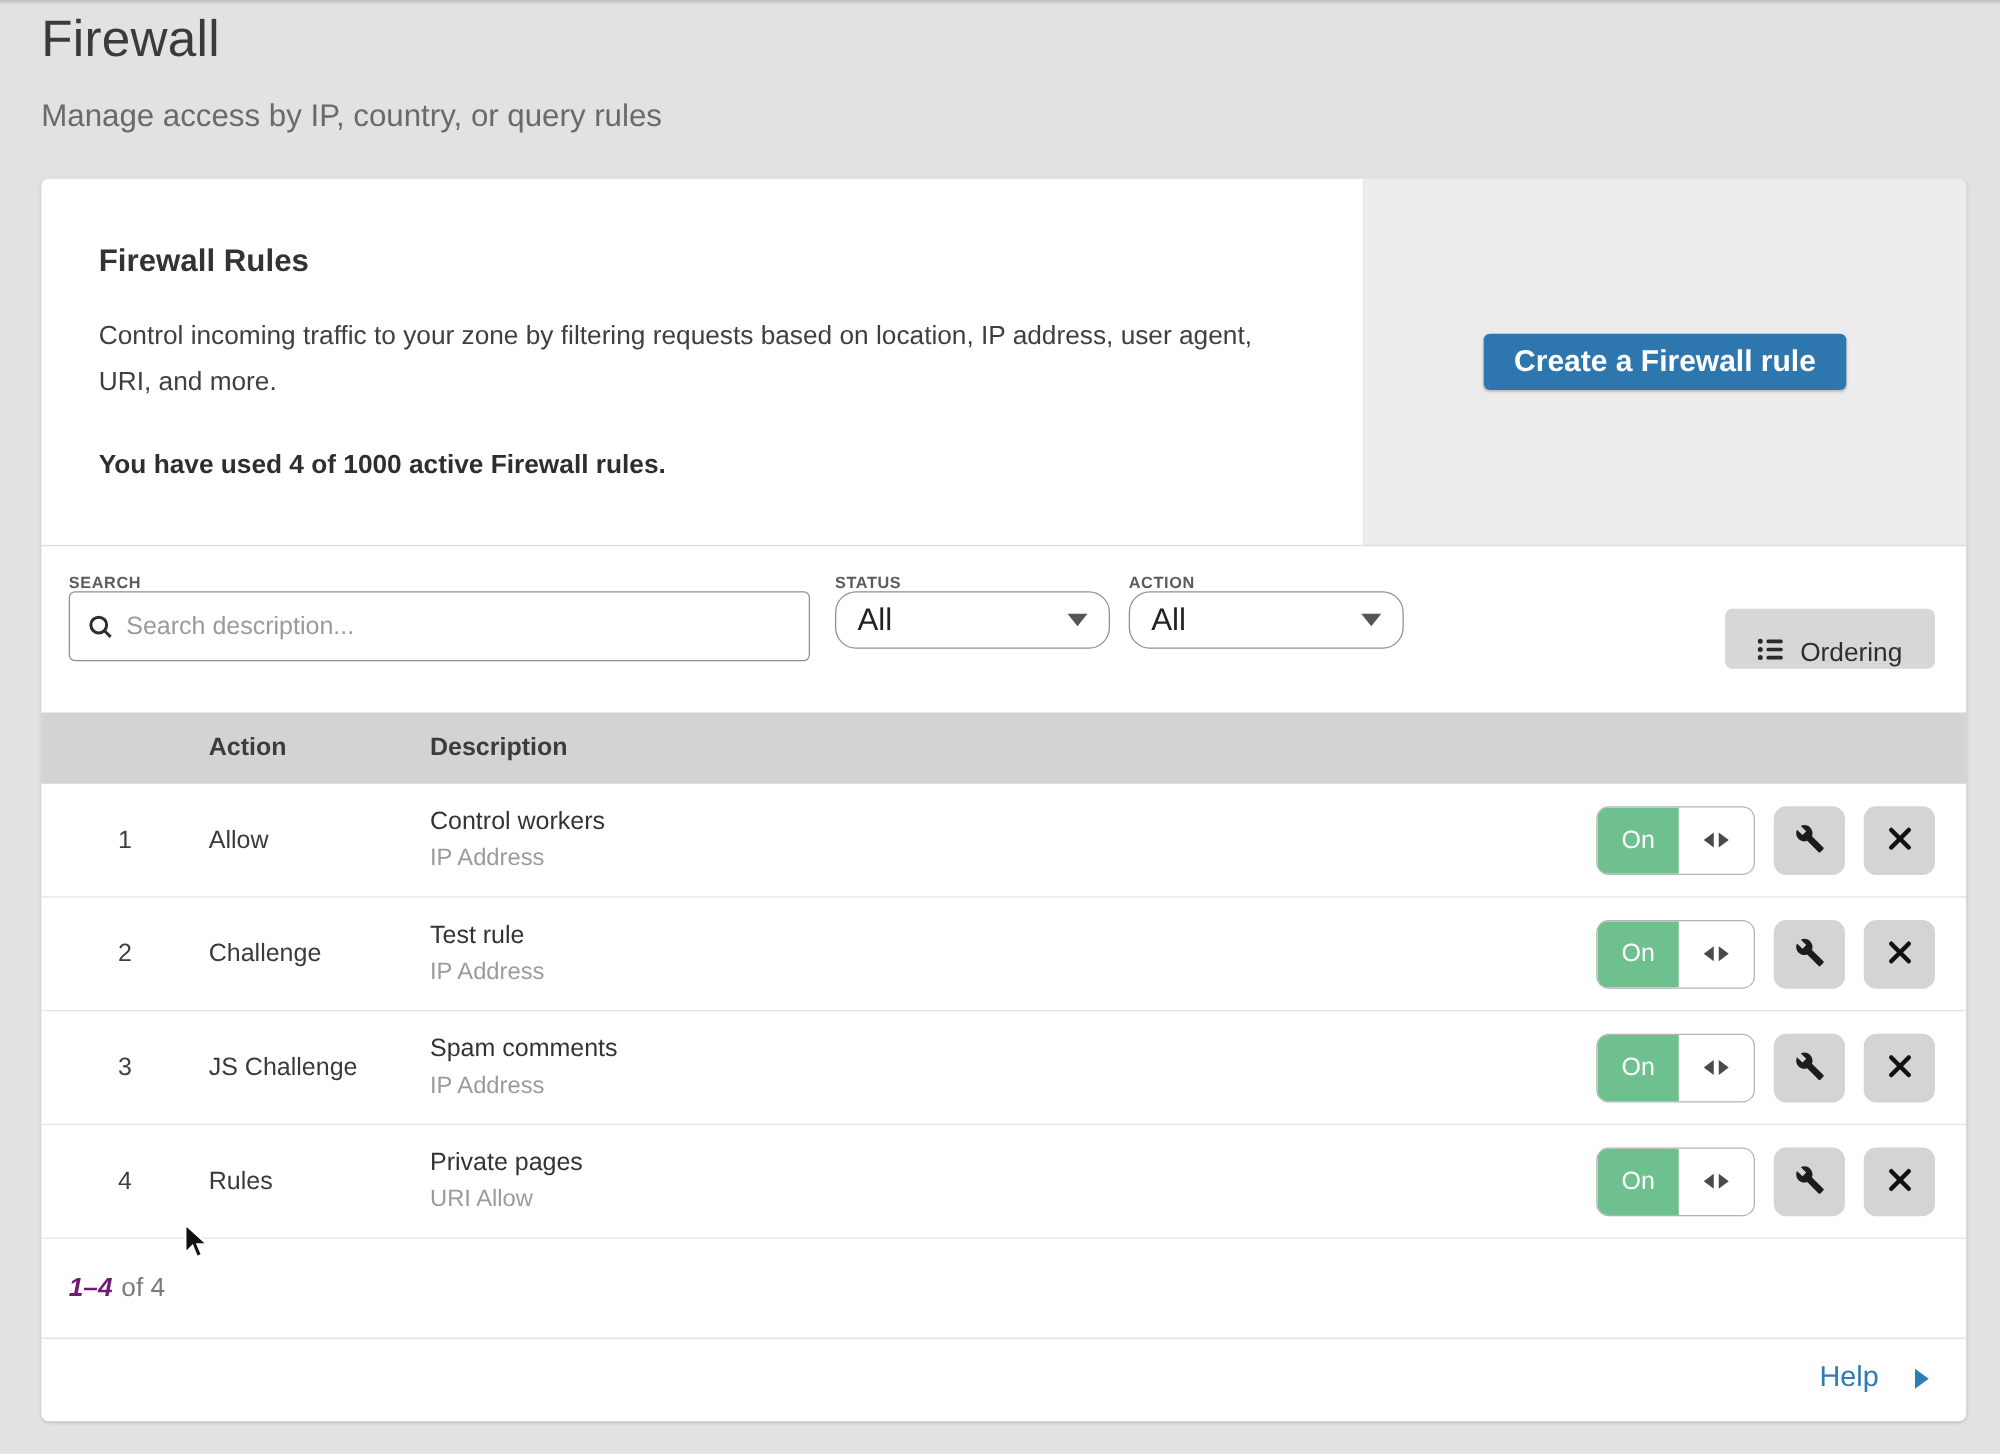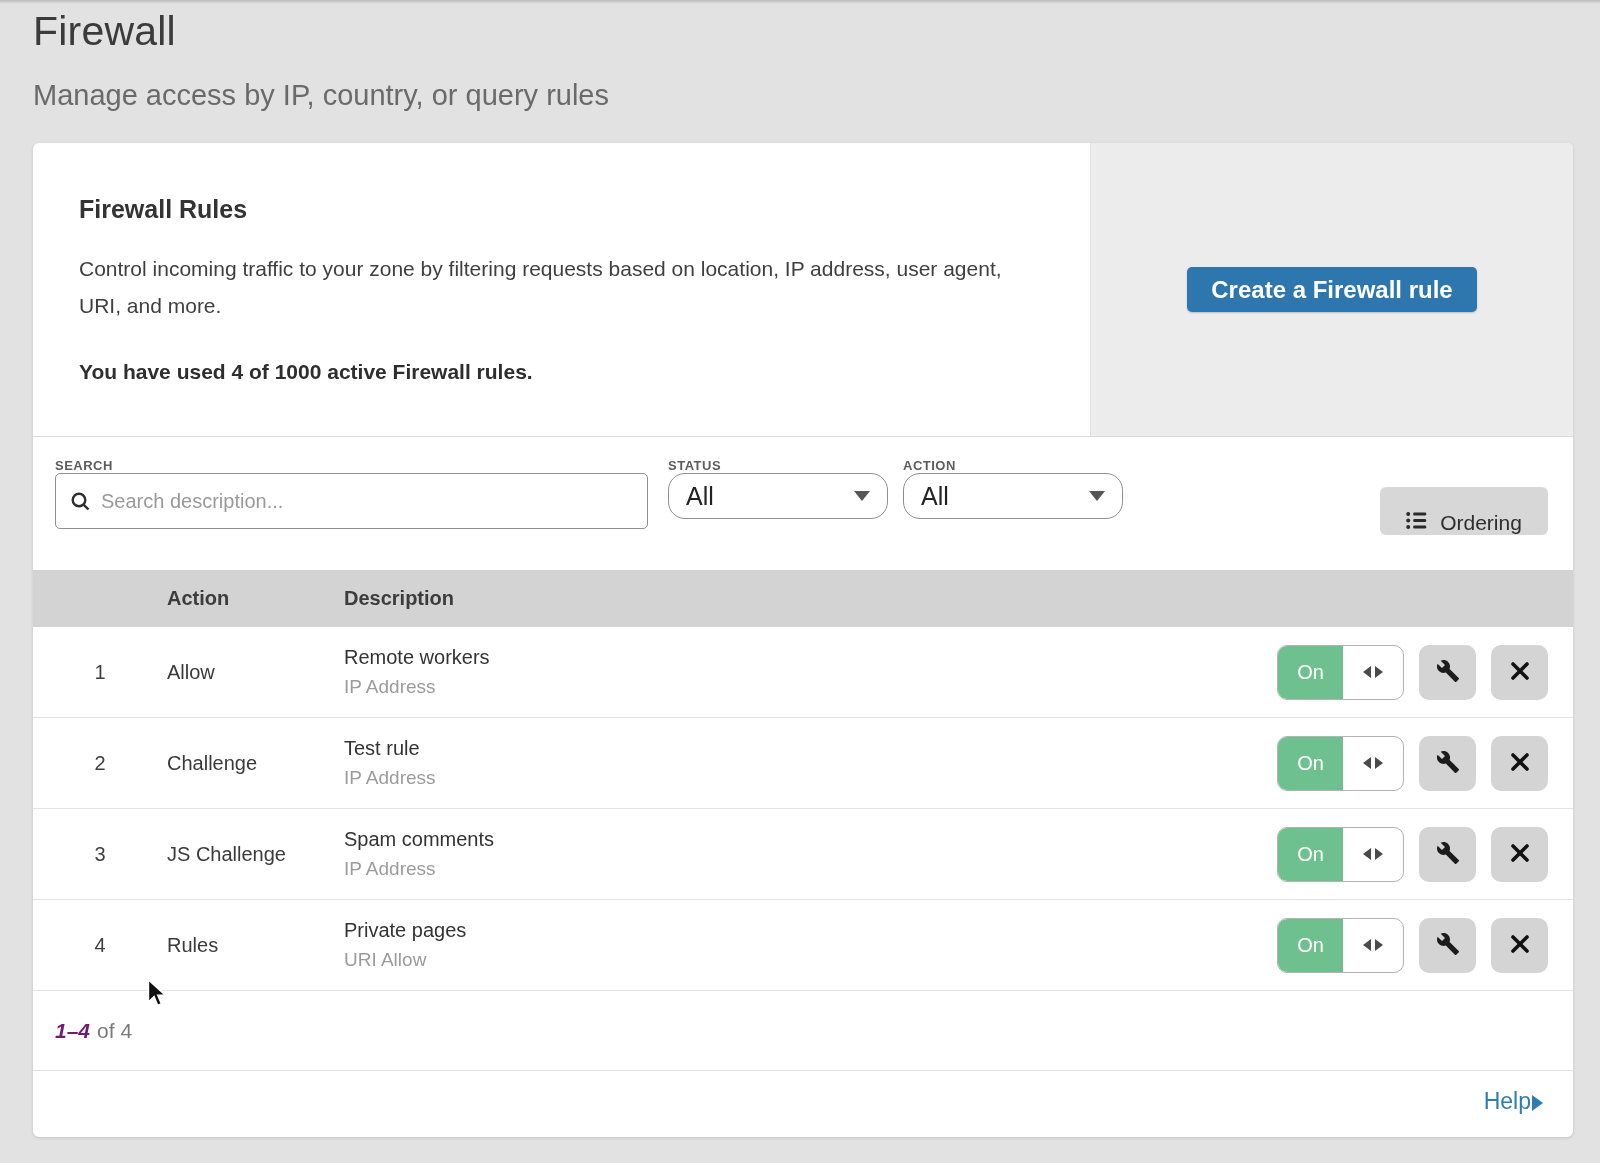--- a/index.html
+++ b/index.html
@@ -10,21 +10,21 @@
     font-family: "Liberation Sans", sans-serif;
     overflow: hidden;
     color: #333;
   }
   .top-edge { position:absolute; top:0; left:0; width:100%; height:4px;
     background: linear-gradient(#9e9e9e, rgba(158,158,158,0)); opacity:.55; }
 
   
   .page-header { position:absolute; left:33px; top:8px; }
   .page-title { font-size:41px; font-weight:400; color:#3b3b3b; letter-spacing:.2px; }
-  .page-subtitle { font-size:29px; font-weight:400; color:#6a6a6a; margin-top:24px; }
+  .page-subtitle { font-size:25px; font-weight:400; color:#6a6a6a; margin-top:24px; }
 
   
   .card { position:absolute; left:33px; top:143px; width:1540px; height:994px;
     background:#fff; border-radius:6px; box-shadow:0 1px 3px rgba(0,0,0,.14); }
 
   .card-top { display:flex; height:294px; border-bottom:1px solid #dcdcdc; }
   .card-top-left { flex:1; padding:52px 40px 0 46px; }
   .rules-title { font-size:25px; font-weight:700; color:#333; }
   .rules-desc { font-size:21px; color:#3f3f3f; line-height:37px; margin-top:26px; max-width:950px; }
   .rules-usage { font-size:21px; font-weight:700; color:#2e2e2e; margin-top:36px; }
@@ -83,21 +83,21 @@
   .icon-btn { width:57px; height:55px; background:#d4d4d4; border:none; border-radius:10px;
     margin-left:15px; display:flex; align-items:center; justify-content:center; cursor:pointer; }
 
   
   .pagination-row { height:80px; display:flex; align-items:center; padding-left:22px;
     font-size:21px; border-bottom:1px solid #e0e0e0; }
   .pag-range { font-weight:700; color:#701a75;font-style:italic; }
   .pag-of { color:#7a7a7a; margin-left:7px; }
   .help-row { height:61px; display:flex; align-items:center; justify-content:flex-end;
     padding-right:30px; }
-  .help-link { display:flex; align-items:center; gap:1px; color:#2f7cb5;
+  .help-link { display:flex; align-items:center; gap:29px; color:#2f7cb5;
     font-size:23px; text-decoration:none; cursor:pointer; }
   .help-caret { width:0; height:0; border-top:8px solid transparent;
     border-bottom:8px solid transparent; border-left:11px solid #2f7cb5; margin-top:2px; }
 
   .mouse-cursor { position:absolute; left:144px; top:978px; pointer-events:none; }
 </style>
 </head>
 <body>
 
 <div class="top-edge"></div>
@@ -169,21 +169,21 @@
     <div class="table-header">
       <span class="col-num"></span>
       <span class="col-action">Action</span>
       <span class="col-desc">Description</span>
     </div>
 
     <div class="rule-row">
       <span class="col-num cell">1</span>
       <span class="col-action cell">Allow</span>
       <span class="col-desc">
-        <div class="desc-title">Remote workers</div>
+        <div class="desc-title">Control workers</div>
         <div class="desc-sub">IP Address</div>
       </span>
       <span class="row-controls">
         <span class="toggle">
           <span class="toggle-on">On</span>
           <span class="toggle-handle">
             <span class="tri-left"></span>
             <span class="tri-right"></span>
           </span>
         </span>

